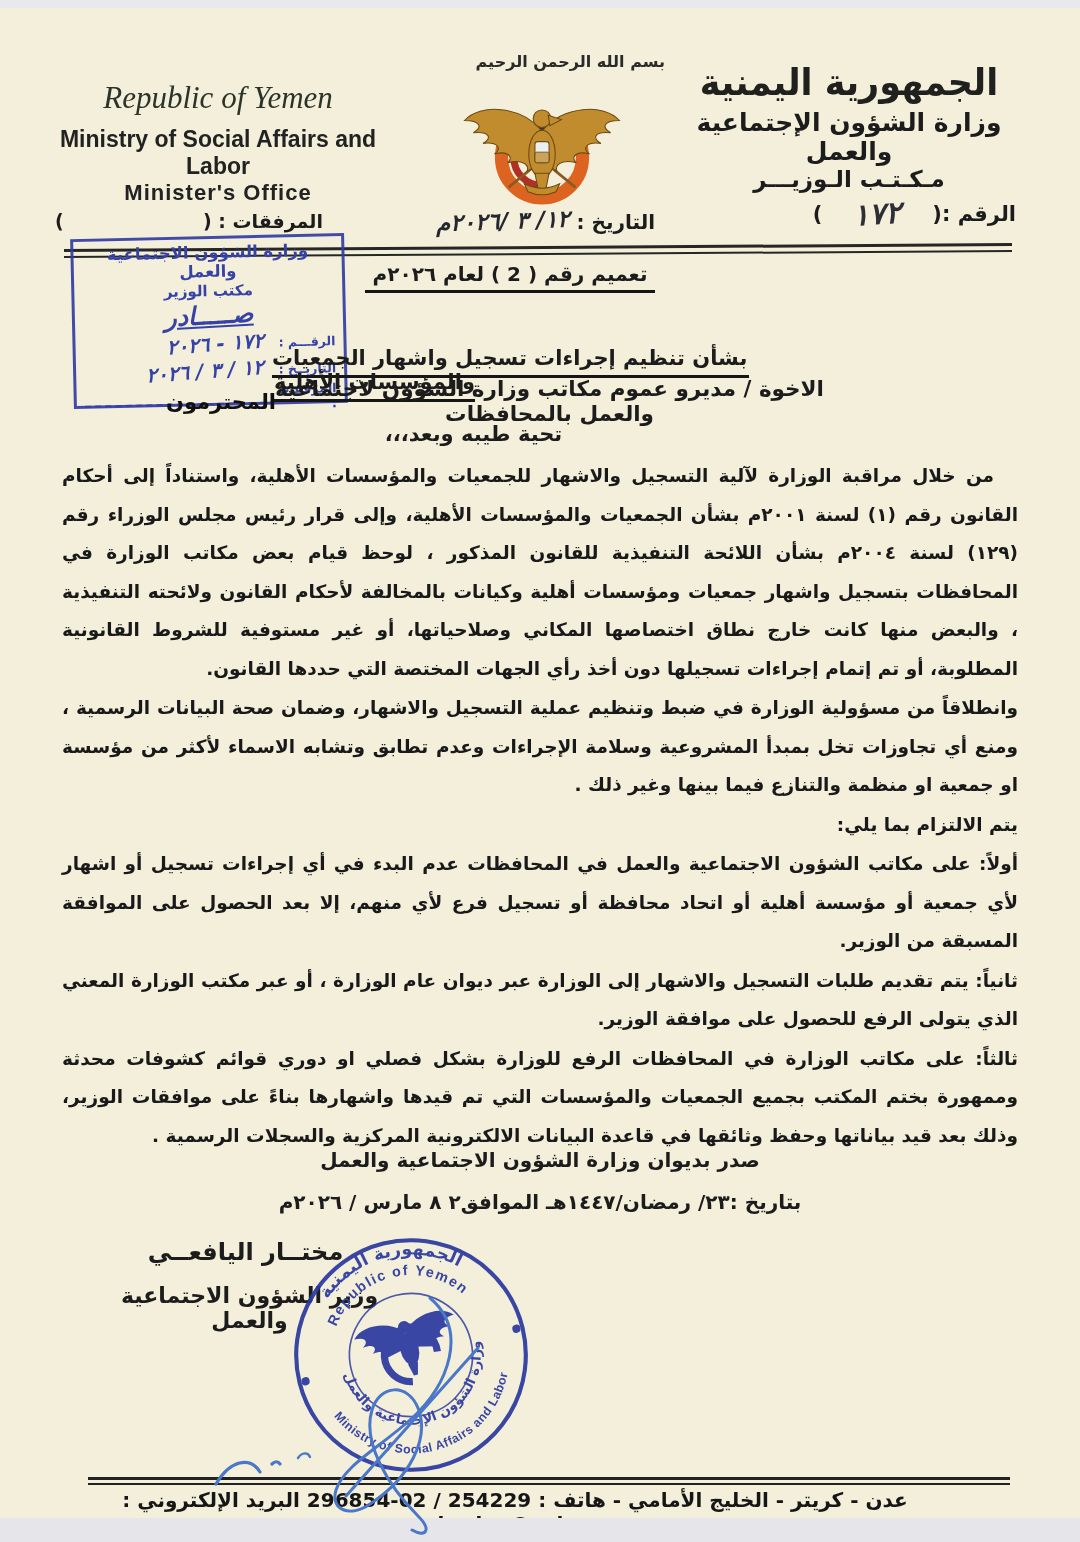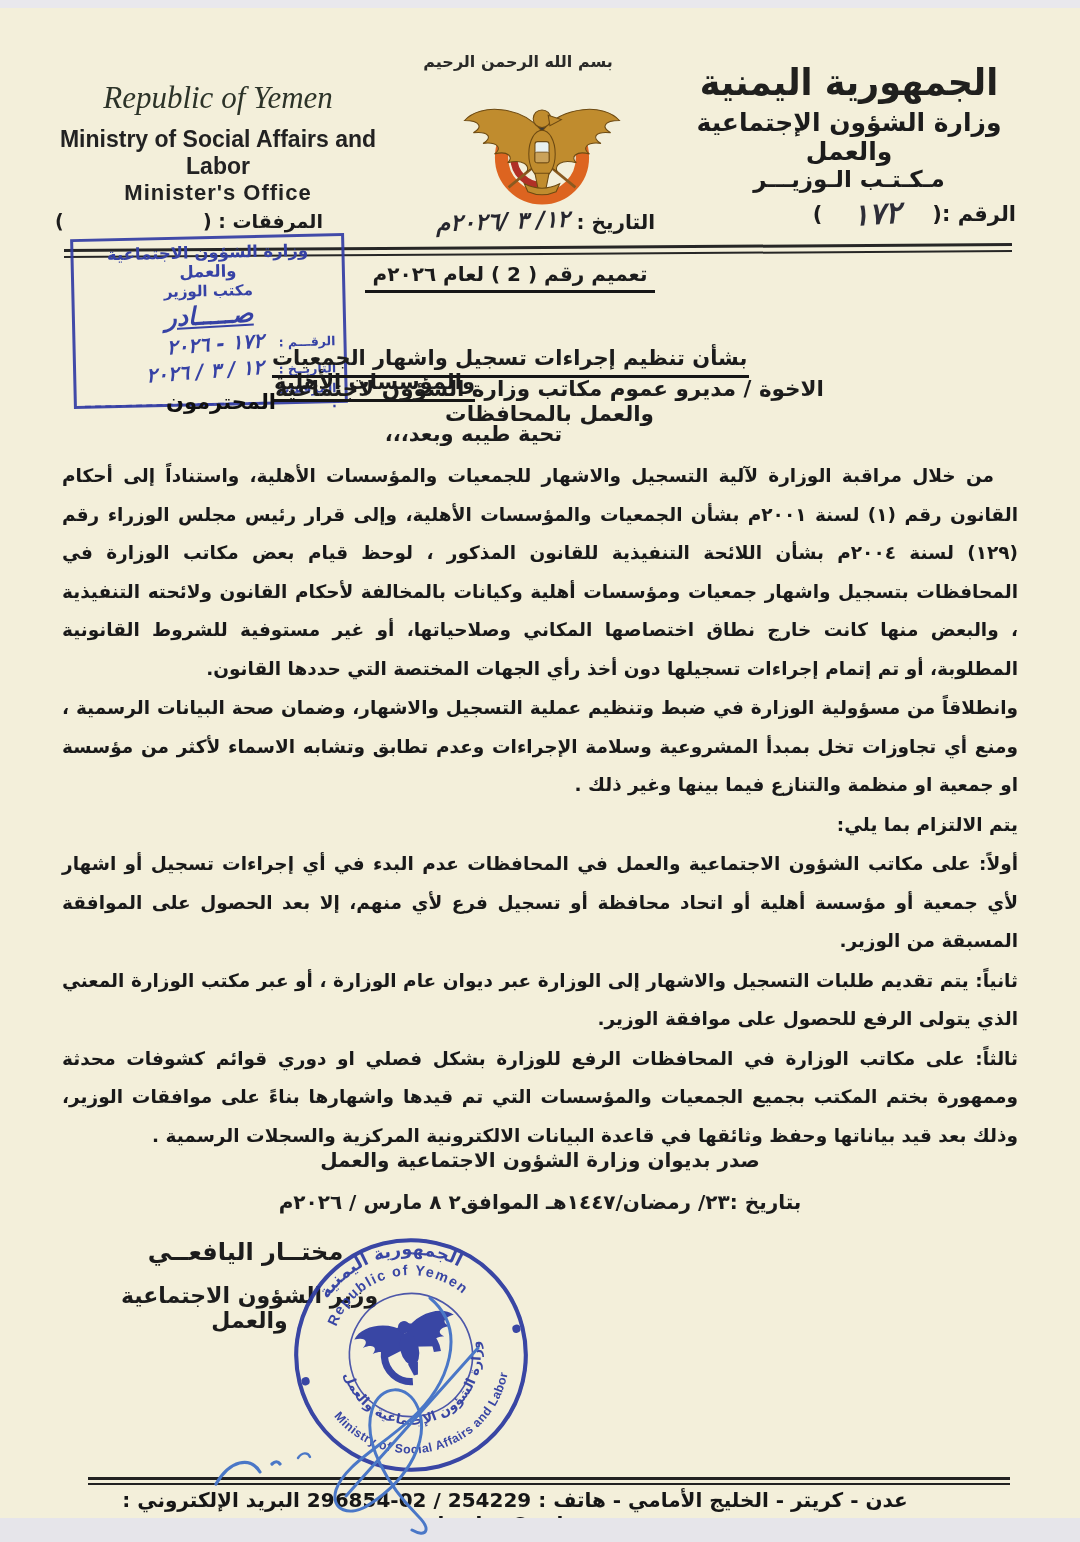--- a/index.html
+++ b/index.html
@@ -9,21 +9,21 @@
   .abs{position:absolute;}
   
   .hdr-en{left:48px;top:80px;width:340px;text-align:center;}
   .en-country{font-family:"Liberation Serif",serif;font-style:italic;font-size:31px;color:#2c3328;}
   .en-ministry{font-family:"Liberation Sans",sans-serif;font-weight:bold;font-size:23px;margin-top:10px;color:#222;}
   .en-office{font-family:"Liberation Sans",sans-serif;font-weight:bold;font-size:22px;letter-spacing:1px;color:#222;}
   .hdr-ar{left:auto;right:56px;top:62px;width:350px;text-align:center;direction:rtl;}
   .ar-country{font-size:35px;font-weight:bold;transform:scaleY(1.05);color:#20201e;}
   .ar-ministry{font-size:25px;font-weight:bold;margin-top:6px;}
   .ar-office{font-size:23px;font-weight:bold;letter-spacing:2px;}
-  .bismillah{left:408px;top:52px;width:220px;text-align:center;font-size:16px;font-weight:bold;direction:rtl;color:#2a2a28;}
+  .bismillah{left:445px;top:52px;width:220px;font-size:16px;font-weight:bold;direction:rtl;color:#2a2a28;}
   .emblem{left:452px;top:80px;width:180px;height:132px;}
   .hand{font-style:italic;display:inline-block;}
   .ref-row{right:64px;top:196px;width:270px;direction:rtl;display:flex;align-items:center;font-weight:bold;font-size:21px;}
   .ref-row .val{font-size:30px;width:110px;text-align:center;transform:rotate(-4deg);color:#2e2e38;}
   .date-row{left:436px;top:208px;direction:rtl;font-weight:bold;font-size:20px;white-space:nowrap;}
   .date-row .val{font-size:23px;transform:rotate(-2deg);color:#26262e;}
   .att-row{left:55px;top:210px;width:268px;display:flex;justify-content:space-between;direction:rtl;font-weight:bold;font-size:19px;}
   .hdr-rule{left:64px;top:246px;width:948px;height:4px;border-top:3px solid #262626;border-bottom:2px solid #262626;transform:rotate(-0.35deg);}
   
   .ostamp{left:72px;top:236px;width:274px;height:170px;border:3.5px solid rgba(50,60,164,.92);

